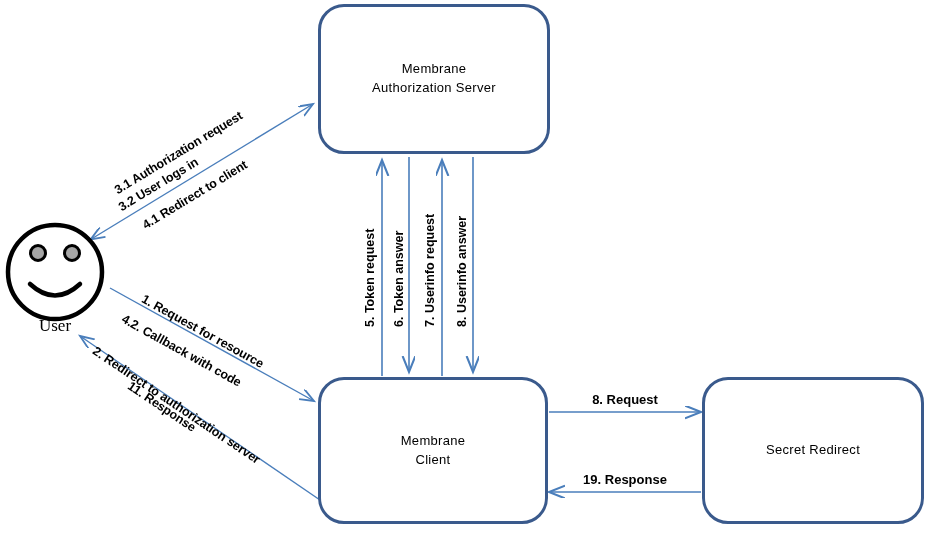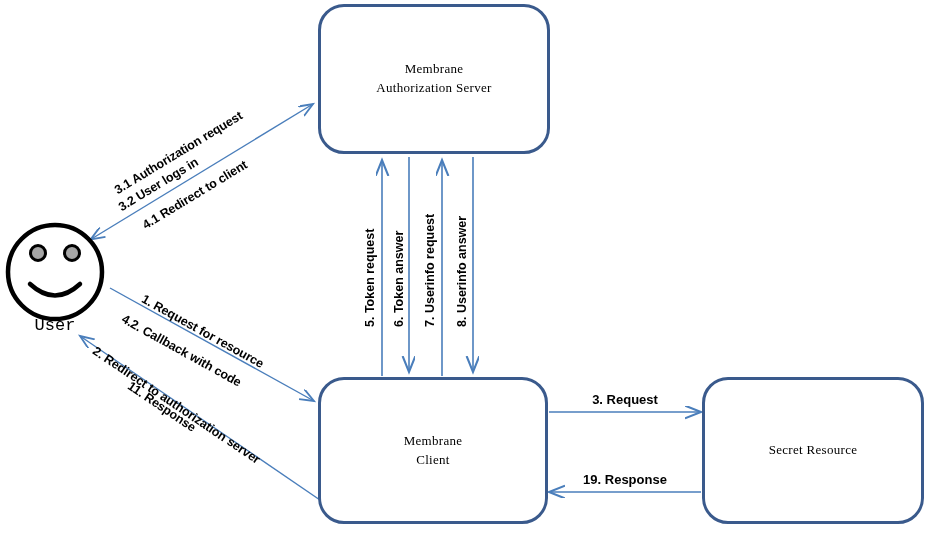--- a/index.html
+++ b/index.html
@@ -30,30 +30,30 @@
     box-sizing: border-box;
     border: 3px solid #3A5A8C;
     border-radius: 26px;
     background: #ffffff;
     display: flex;
     align-items: center;
     justify-content: center;
     text-align: center;
   }
   .node-label {
-    font-family: Liberation Serif, serif;
+    font-family: Liberation Sans, sans-serif;
     font-size: 13px;
     color: #000000;
     line-height: 1.45;
     white-space: pre-line;
     letter-spacing: 0.3px;
   }
   .user-label {
     position: absolute;
-    font-family: Liberation Mono, monospace;
+    font-family: Liberation Serif, serif;
     font-size: 17px;
     color: #000000;
     text-align: center;
     width: 110px;
   }
   .arrow-label {
     position: absolute;
     font-family: "Liberation Sans", sans-serif;
     font-size: 12.5px;
     font-weight: bold;
@@ -123,36 +123,36 @@
     <span class="node-label">Membrane
 Authorization Server</span>
   </div>
 
   <div class="node-box" style="left:318px; top:377px; width:230px; height:147px;">
     <span class="node-label">Membrane
 Client</span>
   </div>
 
   <div class="node-box" style="left:702px; top:377px; width:222px; height:147px;">
-    <span class="node-label">Secret Resource</span>
+    <span class="node-label">Secret Redirect</span>
   </div>
 
   <div class="user-label" style="left:0px; top:316px;">User</div>
 
   <div class="arrow-label" style="left:112px; top:185px; transform: rotate(-31.3deg);">3.1 Authorization request</div>
   <div class="arrow-label" style="left:116px; top:202px; transform: rotate(-31.3deg);">3.2 User logs in</div>
   <div class="arrow-label" style="left:140px; top:220px; transform: rotate(-31.3deg);">4.1 Redirect to client</div>
 
   <div class="arrow-label" style="left:146px; top:292px; transform: rotate(29deg);">1. Request for resource</div>
   <div class="arrow-label" style="left:126px; top:312px; transform: rotate(29deg);">4.2. Callback with code</div>
 
   <div class="arrow-label" style="left:98px; top:344px; transform: rotate(34deg);">2. Redirect to authorization server</div>
   <div class="arrow-label" style="left:133px; top:379px; transform: rotate(34deg);">11. Response</div>
 
   <div class="vert-label" style="left:363px; top:327px;">5. Token request</div>
   <div class="vert-label" style="left:392px; top:327px;">6. Token answer</div>
   <div class="vert-label" style="left:423px; top:327px;">7.  Userinfo request</div>
   <div class="vert-label" style="left:455px; top:327px;">8. Userinfo answer</div>
 
-  <div class="horiz-label" style="left:549px; top:392px; width:152px;">3. Request</div>
+  <div class="horiz-label" style="left:549px; top:392px; width:152px;">8. Request</div>
   <div class="horiz-label" style="left:549px; top:472px; width:152px;">19. Response</div>
 
 </div>
 
 </body></html>

